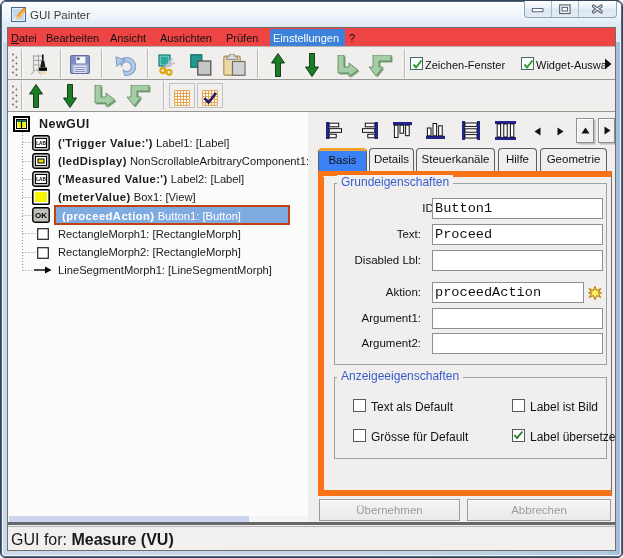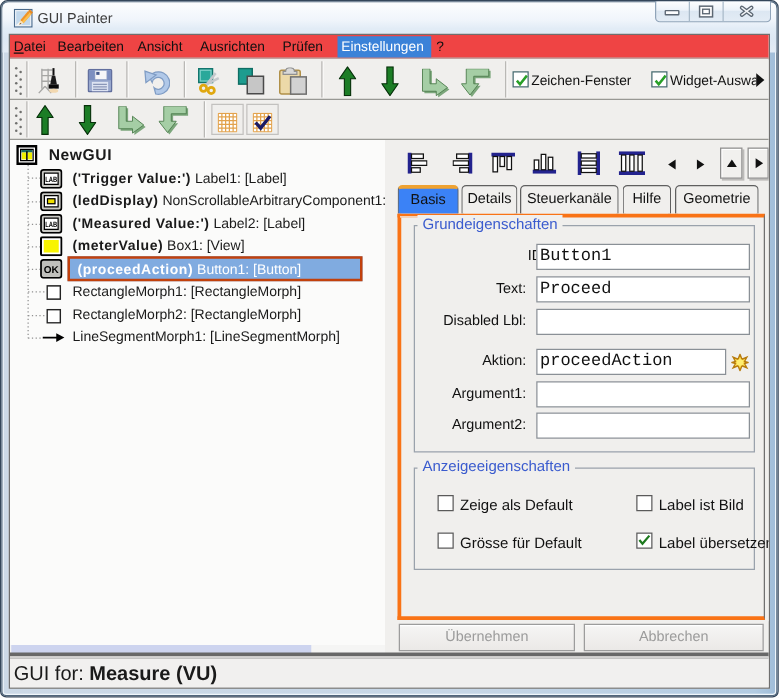--- a/index.html
+++ b/index.html
@@ -44,21 +44,21 @@
 .tico { position:absolute; }
 #tsel { position:absolute; left:46px; top:93px; width:236px; height:20px; background:#80abe0; border:2px solid #c2410c; }
 #tsel > span { position:absolute; left:6px; top:3px; color:#fff; white-space:nowrap; font-size:11.2px; }
 
 #rpanel { position:absolute; left:305px; top:84px; width:302px; height:385px; background:#f0efed; }
 .tab { position:absolute; top:36px; height:23px; background:#f0efed; border:1px solid #5f5f5f;
   border-bottom:none; border-radius:4px 4px 0 0; text-align:center;
   line-height:21px; color:#111; font-size:11.5px; }
 #tabbasis { border-top:3px solid #efa231; line-height:18px; height:23px; background:#3b82f6; }
 #page { position:absolute; left:5px; top:59px; width:294px; height:325px;
-  border:3px solid #f97316; border-right:1px solid #707070; background:#f0efed; }
+  border:6px solid #f97316; border-right:1px solid #707070; background:#f0efed; }
 .fs { position:absolute; border:1px solid #9aa2ac; }
 .fs .lg { position:absolute; left:2px; top:-9px; background:#f0efed; padding:0 4px; color:#3a5bce; font-size:12px; }
 .flabel { position:absolute; color:#111; text-align:right; width:100px; }
 .finput { position:absolute; height:21px; background:#fff;
   border:1px solid #8a9096; font-family:"Liberation Mono", monospace; font-size:13.6px;
   line-height:19px; padding-left:2px; color:#111; white-space:pre; }
 .chk { position:absolute; width:13px; height:13px; background:#fff; border:1px solid #5a5a5a; }
 .chklbl { position:absolute; color:#111; white-space:nowrap; font-size:12px; }
 #btnrow { position:absolute; left:305px; top:469px; width:302px; height:25px; }
 .btn { position:absolute; top:2px; height:22px; background:linear-gradient(180deg,#f6f5f4,#ebe9e7);
@@ -441,21 +441,21 @@
         <circle cx="7" cy="7" r="2.6" fill="#ffee70"></circle>
       </svg>
       <span class="flabel" style="right:190px; top:135px;">Argument1:</span>
       <div class="finput" style="left:108px; top:131px; width:171px;"></div>
       <span class="flabel" style="right:190px; top:160px;">Argument2:</span>
       <div class="finput" style="left:108px; top:156px; width:171px;"></div>
       <div class="fs" style="left:10px; top:200px; width:273px; height:82px;">
         <span class="lg">Anzeigeeigenschaften</span>
       </div>
       <div class="chk" style="left:29px; top:222px;"></div>
-      <span class="chklbl" style="left:47px; top:223px;">Zeige als Default</span>
+      <span class="chklbl" style="left:47px; top:223px;">Text als Default</span>
       <div class="chk" style="left:188px; top:222px;"></div>
       <span class="chklbl" style="left:206px; top:223px;">Label ist Bild</span>
       <div class="chk" style="left:29px; top:252px;"></div>
       <span class="chklbl" style="left:47px; top:253px;">Grösse für Default</span>
       <div class="chk" style="left:188px; top:252px;"><svg width="11" height="11" viewBox="0 0 11 11">
               <path d="M1.5 5 L4 8 L9.5 1.5" fill="none" stroke="#1e7a1e" stroke-width="1.8"></path>
             </svg></div>
       <span class="chklbl" style="left:206px; top:253px;">Label übersetzen</span>
     </div>
   </div>

